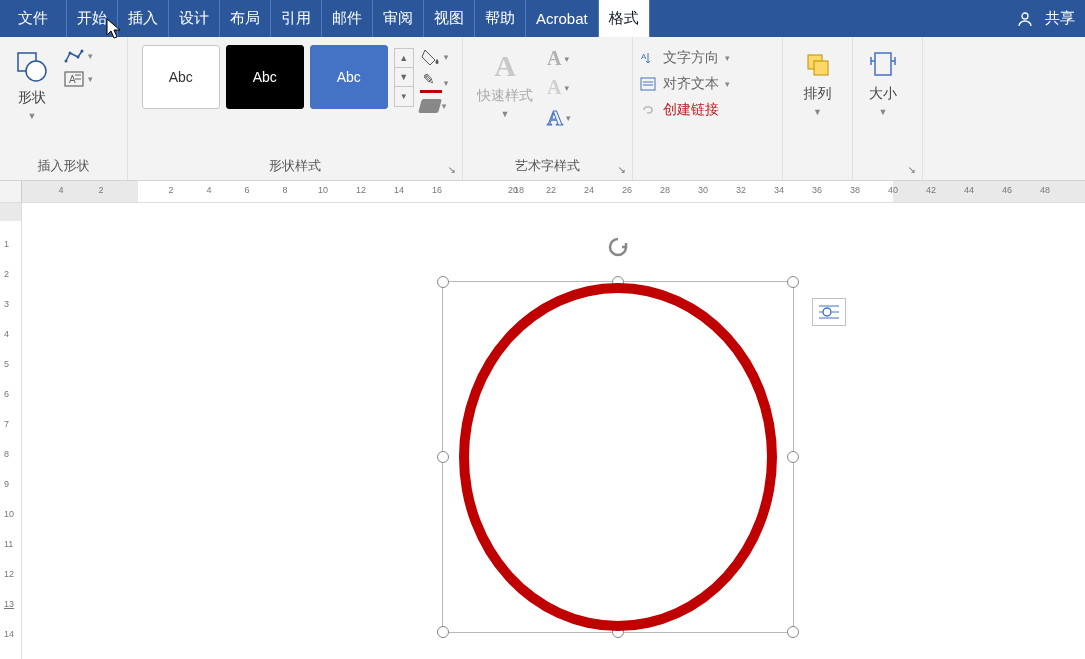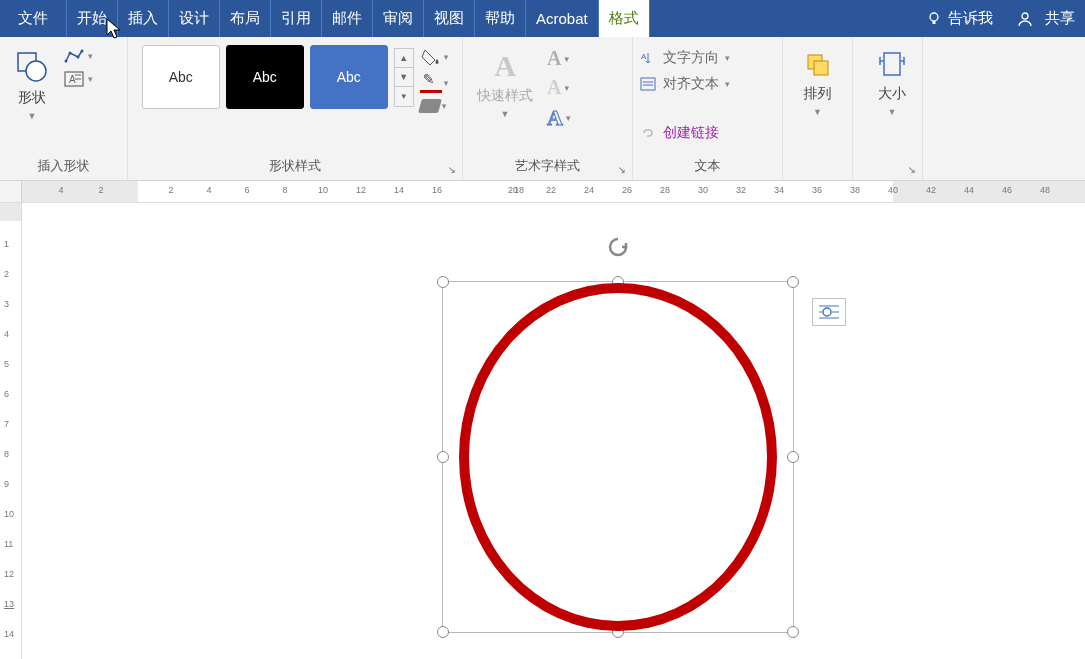--- a/index.html
+++ b/index.html
@@ -2,21 +2,21 @@
 <html><head>
 <meta charset="utf-8">
 <style>
   * { box-sizing: border-box; margin: 0; padding: 0; font-family: "Microsoft YaHei", sans-serif; }
   body { width: 1085px; height: 659px; background: #fff; overflow: hidden; font-size: 13px; }
 
   
   .menubar { display: flex; background: #2b579a; color: #fff; height: 37px; align-items: stretch; }
   .menubar .tab { padding: 0 10px; display: flex; align-items: center; font-size: 15px; border-right: 1px solid #4a7ac0; cursor: pointer; white-space: nowrap; }
   .menubar .tab.file { padding: 0 18px; }
-  .menubar .tab.active { background: #fff; color: #4d7c0f; }
+  .menubar .tab.active { background: #fff; color: #0f172a; }
   .menubar .spacer { flex: 1; }
   .menubar .tellme { display: flex; align-items: center; gap: 6px; padding: 0 14px; font-size: 15px; }
   .menubar .share { display: flex; align-items: center; gap: 12px; padding: 0 10px; font-size: 15px; }
 
   
   .ribbon { display: flex; height: 144px; border-bottom: 1px solid #d4d4d4; background: #f3f3f3; }
   .group { border-right: 1px solid #e1e1e1; display: flex; flex-direction: column; justify-content: space-between; padding: 4px 6px 2px 6px; }
   .group-body { flex: 1; display: flex; align-items: flex-start; gap: 6px; padding-top: 4px; }
   .group-label { text-align: center; font-size: 13px; color: #555; padding: 3px 0; position: relative; }
   .group-label .launcher { position: absolute; right: 0; bottom: 3px; font-size: 10px; color: #777; }
@@ -47,21 +47,21 @@
 
   
   .wa-col { display: flex; flex-direction: column; gap: 6px; padding-top: 2px; }
   .wa-row { display: flex; align-items: center; gap: 3px; cursor: pointer; color: #777; }
   .bigA { font-size: 20px; font-family: serif; color: #b0b0b0; font-weight: bold; }
   .bigA.outline { -webkit-text-stroke: 1px #4472c4; color: transparent; font-size: 22px; }
 
   
   .text-list { display: flex; flex-direction: column; gap: 8px; padding-top: 4px; }
   .text-item { display: flex; align-items: center; gap: 6px; color: #666; font-size: 14px; cursor: pointer; white-space: nowrap; }
-  .text-item.disabled { color: #a21caf; margin-top: 23px; }
+  .text-item.disabled { color: #b91c1c; }
   .text-ico { width: 18px; height: 16px; display: inline-block; }
 
   
   .ruler-h { height: 22px; background: #fff; border-bottom: 1px solid #ddd; position: relative; font-size: 9px; color: #777; display: flex; align-items: center; }
   .ruler-h .corner { width: 22px; height: 100%; background: #f3f3f3; border-right: 1px solid #ccc; }
   .ruler-h .tick { position: absolute; top: 4px; width: 22px; text-align: center; }
   .ruler-h .margin { position: absolute; top:0; bottom:0; background: #e9e9e9; }
 
   .workarea { display: flex; height: calc(100% - 37px - 144px - 22px); }
   .ruler-v { width: 22px; background: #fff; border-right: 1px solid #ddd; position: relative; font-size: 9px; color: #777; }
@@ -99,27 +99,20 @@
   <div class="tab">设计</div>
   <div class="tab">布局</div>
   <div class="tab">引用</div>
   <div class="tab">邮件</div>
   <div class="tab">审阅</div>
   <div class="tab">视图</div>
   <div class="tab">帮助</div>
   <div class="tab">Acrobat</div>
   <div class="tab active">格式</div>
   <div class="spacer"></div>
-  <div class="tellme">
-    <svg width="16" height="16" viewBox="0 0 16 16">
-        <circle cx="8" cy="6" r="4" fill="none" stroke="#fff" stroke-width="1.3"></circle>
-        <rect x="6.5" y="10" width="3" height="3" fill="#fff"></rect>
-      </svg>
-    <span>告诉我</span>
-  </div>
   <div class="share">
     <svg width="16" height="16" viewBox="0 0 16 16">
         <circle cx="8" cy="5" r="3" fill="none" stroke="#fff" stroke-width="1.3"></circle>
         <path d="M2 15c0-3 3-5 6-5s6 2 6 5" fill="none" stroke="#fff" stroke-width="1.3"></path>
       </svg>
     <span>共享</span>
   </div>
 </div>
 
 <div class="ribbon">
@@ -238,39 +231,38 @@
             <span class="chev">▾</span>
         </div>
         <div class="text-item disabled">
           <svg class="text-ico" viewBox="0 0 18 16">
               <path d="M5 8a3 3 0 013-3h2a3 3 0 010 6H8" fill="none" stroke="#bcbcbc" stroke-width="1.5"></path>
             </svg>
           <span>创建链接</span>
         </div>
       </div>
     </div>
-    <div class="group-label">文本</div>
   </div>
 
   <div class="group" style="width:70px">
     <div class="group-body" style="justify-content:center">
       <div class="vbtn">
         <svg width="32" height="32" viewBox="0 0 32 32">
             <rect x="6" y="6" width="14" height="14" fill="#ffd966" stroke="#bf9000"></rect>
             <rect x="12" y="12" width="14" height="14" fill="#ffd966" stroke="#bf9000"></rect>
           </svg>
         <span class="lbl">排列</span>
         <span class="chev">▼</span>
       </div>
     </div>
     <div class="group-label">&nbsp;</div>
   </div>
 
   <div class="group" style="width:70px">
-    <div class="group-body" style="justify-content:flex-end">
+    <div class="group-body" style="justify-content:flex-start">
       <div class="vbtn">
         <svg width="32" height="32" viewBox="0 0 32 32">
             <rect x="8" y="4" width="16" height="22" fill="none" stroke="#4472c4" stroke-width="1.5"></rect>
             <path d="M4 12h4M4 8v8M28 12h-4M28 8v8" stroke="#4472c4" stroke-width="1.5"></path>
           </svg>
         <span class="lbl">大小</span>
         <span class="chev">▼</span>
       </div>
     </div>
     <div class="group-label">

